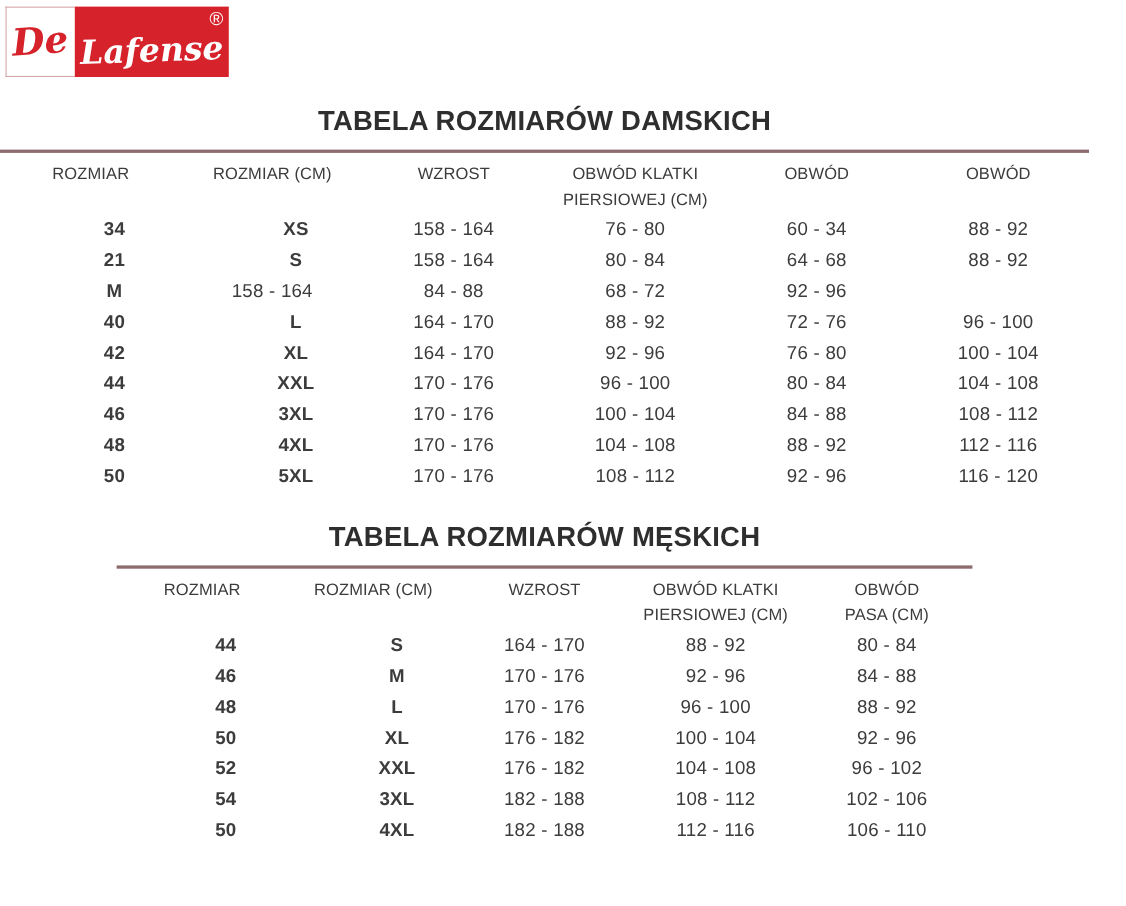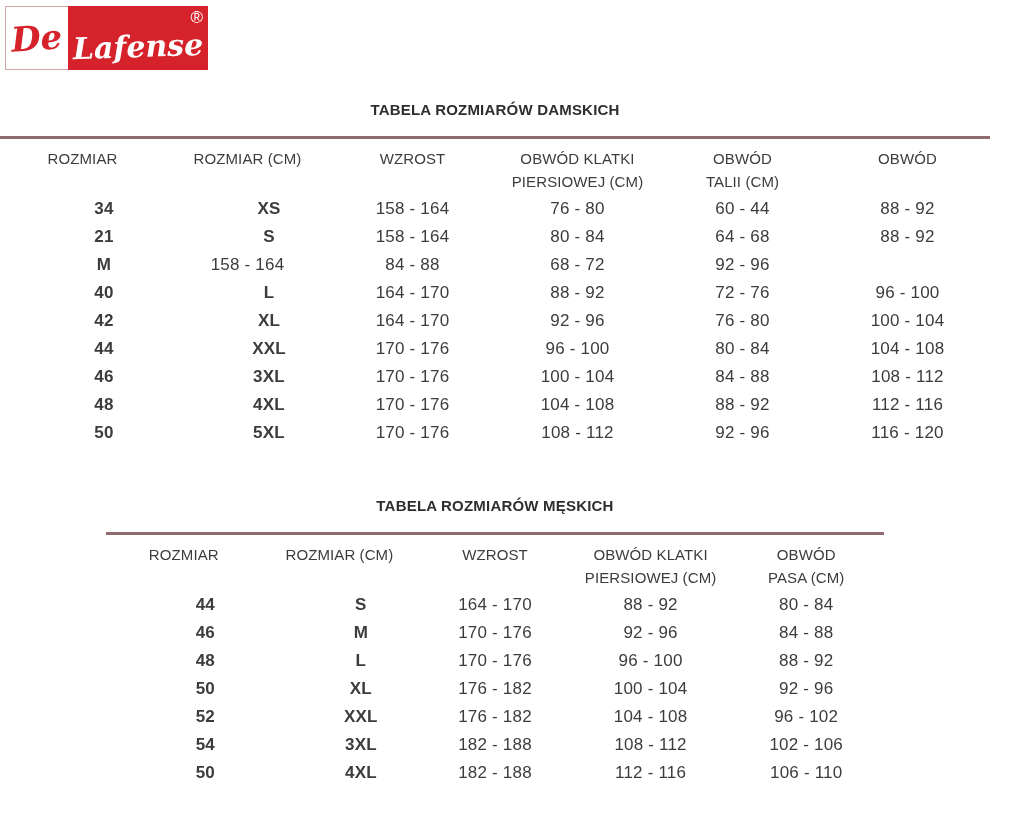--- a/index.html
+++ b/index.html
@@ -72,28 +72,28 @@
   
   .content {
     position: absolute;
     left: 0;
     top: 0;
     width: 990px;
   }
   .tbl-title {
     margin: 0;
     text-align: center;
-    font-size: 15px;
+    font-size: 25px;
     line-height: 22px;
     font-weight: bold;
     letter-spacing: 0.2px;
     color: var(--title-color, #2e2e2e);
   }
   .women-title { margin-top: 99px; }
-  .men-title   { margin-top: 48px; }
+  .men-title   { margin-top: 30px; }
   .tbl {
     border-top: 3px solid var(--rule-color, #8e6b6e);
     margin-top: 15px;
     padding-top: 8px;
   }
   .tbl.w5 {
     width: 778px;
     margin-left: auto;
     margin-right: auto;
   }
@@ -151,33 +151,32 @@
             </div>
             <div class="hcell">
               <div>WZROST</div>
             </div>
             <div class="hcell">
               <div>OBWÓD KLATKI</div>
               <div>PIERSIOWEJ (CM)</div>
             </div>
             <div class="hcell">
               <div>OBWÓD</div>
-              <div>TALII (CM)</div>
             </div>
             <div class="hcell">
               <div>OBWÓD</div>
             </div>
           </div>
         <div class="tbody">
             <div class="trow">
               <div class="tcell emph">34</div>
               <div class="tcell emph">XS</div>
               <div class="tcell">158 - 164</div>
               <div class="tcell">76 - 80</div>
-              <div class="tcell">60 - 44</div>
+              <div class="tcell">60 - 34</div>
               <div class="tcell">88 - 92</div>
             </div>
             <div class="trow">
               <div class="tcell emph">21</div>
               <div class="tcell emph">S</div>
               <div class="tcell">158 - 164</div>
               <div class="tcell">80 - 84</div>
               <div class="tcell">64 - 68</div>
               <div class="tcell">88 - 92</div>
             </div>

